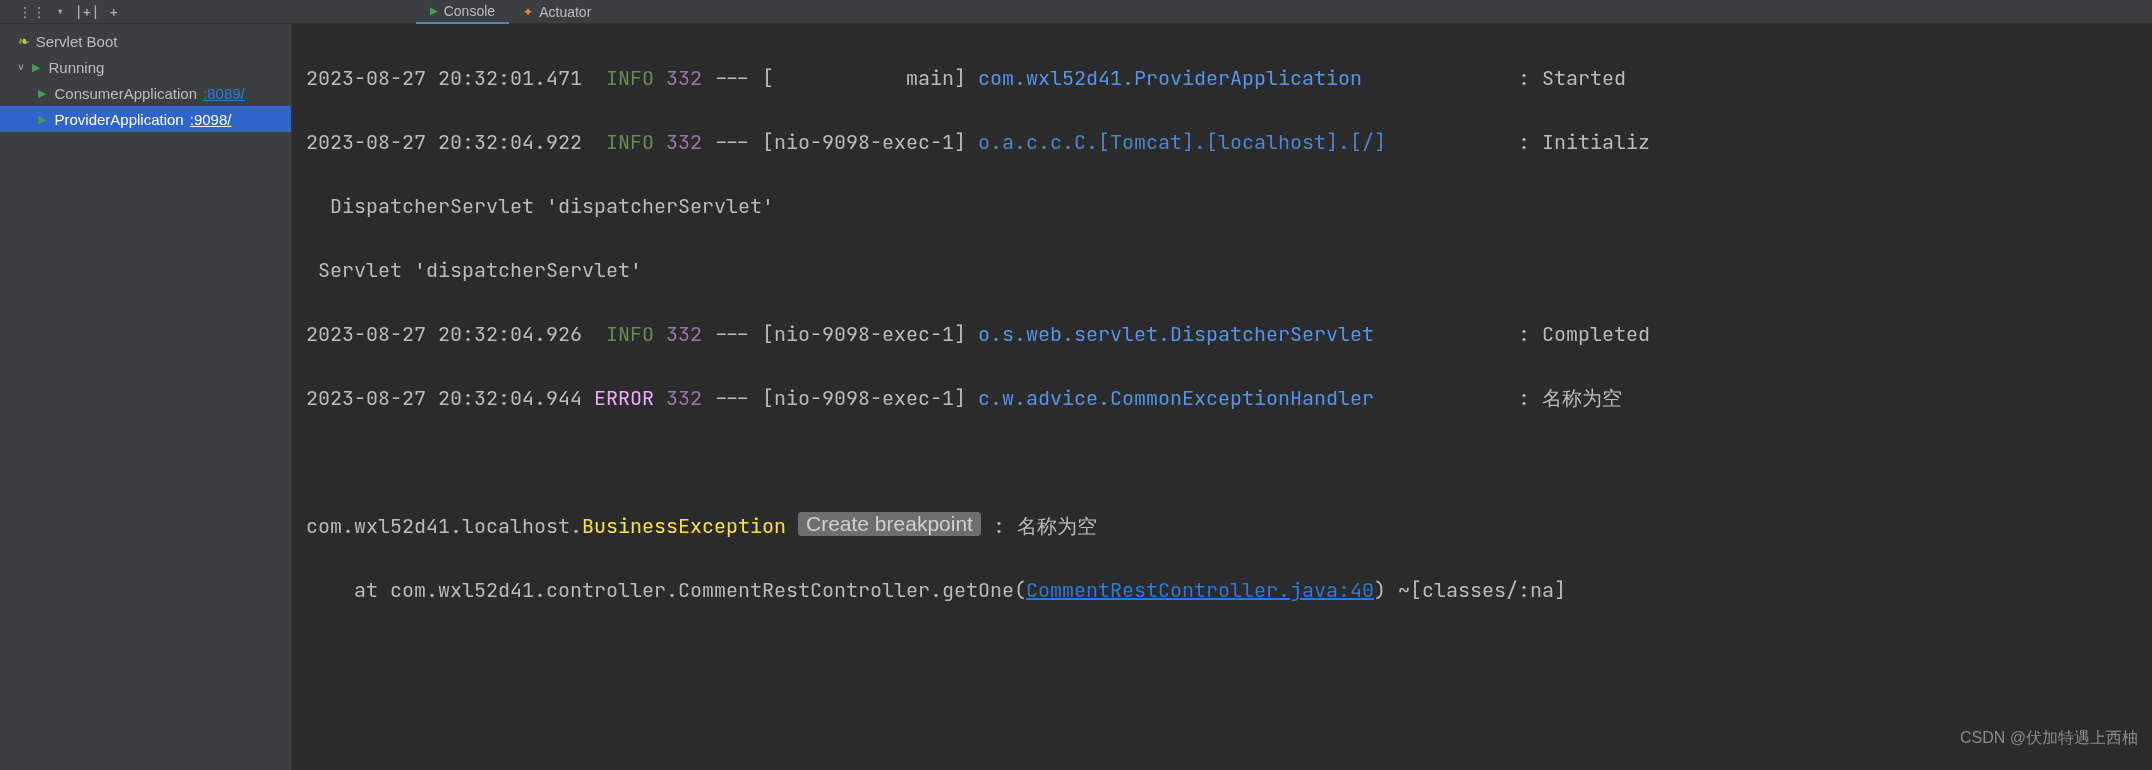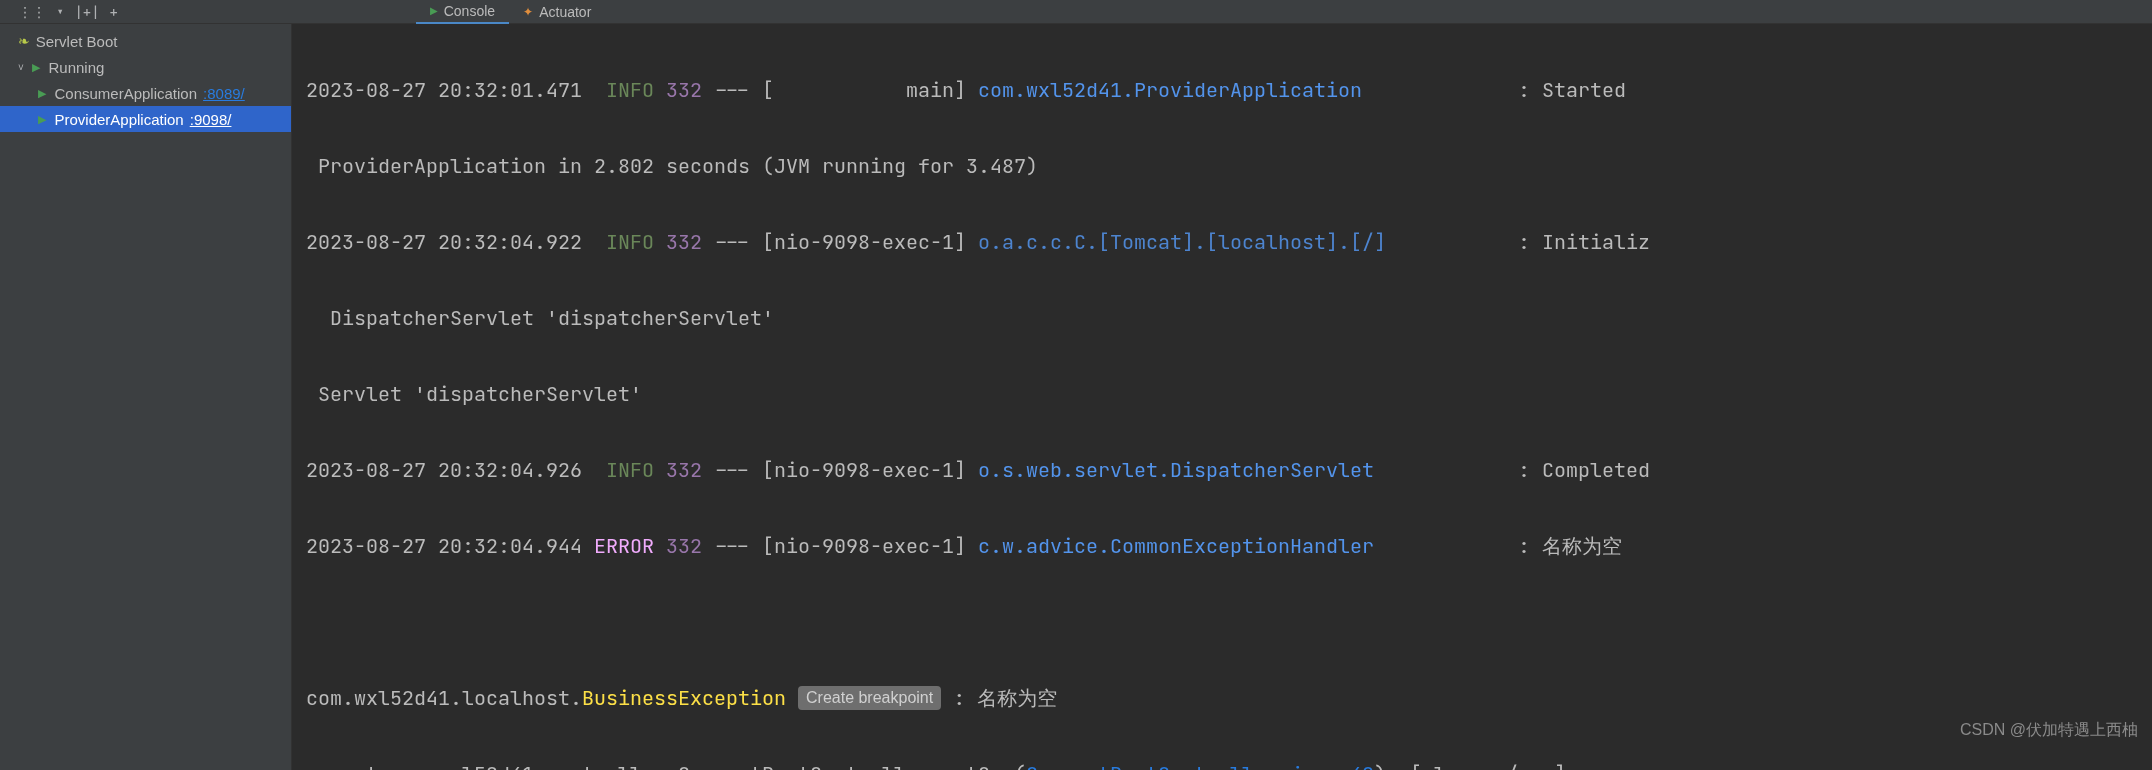--- a/index.html
+++ b/index.html
@@ -55,47 +55,47 @@
 .console {
   flex: 1;
   background: #2b2b2b;
   padding: 6px 0 0 14px;
   font-size: 20px;
   line-height: 32px;
   white-space: pre;
   overflow: hidden;
   position: relative;
 }
-.log-line { display: block; margin-top: 12px; }
+.log-line { display: block; }
 .ts { color: #bbbbbb; }
 .lvl-info { color: #6a8759; }
 .lvl-error { color: #f0abfc; }
 .pid { color: #9876aa; }
 .dash { color: #bbbbbb; }
 .thr { color: #bbbbbb; }
 .logger { color: #5394ec; }
 .logger-dim { color: #5394ec; opacity: 0.85; }
 .msg { color: #bbbbbb; }
 .link { color: #287bde; text-decoration: underline; cursor: pointer; }
 .ex-link { color: #fde047; cursor: pointer; }
 .hint-button {
   display: inline-block;
   background: #6e6e6e;
   color: #d0d0d0;
   padding: 0 8px;
   border-radius: 4px;
-  font-size: 16px;
+  font-size: 21px;
   font-family: "Segoe UI", sans-serif;
   cursor: pointer;
   line-height: 24px;
   vertical-align: 2px;
 }
 .watermark {
   position: absolute;
-  right: 14px; bottom: 24px;
+  right: 14px; bottom: 16px;
   font-size: 16px;
   color: #8a8a8a;
   font-family: "Segoe UI", sans-serif;
 }
 .cn { font-family: "Microsoft YaHei", sans-serif; }
 </style>
 </head>
 <body>
 
 <div class="toolbar">
@@ -136,21 +136,20 @@
     </div>
     <div class="tree-row tree-indent2 selected">
       <span class="play-icon">▶</span>
       <span class="node-label">ProviderApplication</span>
       <span class="port-link">:9098/</span>
     </div>
   </div>
 
   <div class="console">
 <span class="log-line"><span class="ts">2023-08-27 20:32:01.471</span>  <span class="lvl-info">INFO</span> <span class="pid">332</span> <span class="dash">---</span> <span class="thr">[           main]</span> <span class="logger">com.wxl52d41.ProviderApplication</span>             : <span class="msg">Started</span></span>
-<span class="log-line"><span class="msg"> ProviderApplication in 2.802 seconds (JVM running for 3.487)</span></span>
 <span class="log-line"><span class="ts">2023-08-27 20:32:04.922</span>  <span class="lvl-info">INFO</span> <span class="pid">332</span> <span class="dash">---</span> <span class="thr">[nio-9098-exec-1]</span> <span class="logger-dim">o.a.c.c.C.[Tomcat].[localhost].[/]</span>           : <span class="msg">Initializ</span></span>
 <span class="log-line"><span class="msg">  DispatcherServlet 'dispatcherServlet'</span></span>
 <span class="log-line"><span class="msg"> Servlet 'dispatcherServlet'</span></span>
 <span class="log-line"><span class="ts">2023-08-27 20:32:04.926</span>  <span class="lvl-info">INFO</span> <span class="pid">332</span> <span class="dash">---</span> <span class="thr">[nio-9098-exec-1]</span> <span class="logger">o.s.web.servlet.DispatcherServlet</span>            : <span class="msg">Completed</span></span>
 <span class="log-line"><span class="ts">2023-08-27 20:32:04.944</span> <span class="lvl-error">ERROR</span> <span class="pid">332</span> <span class="dash">---</span> <span class="thr">[nio-9098-exec-1]</span> <span class="logger">c.w.advice.CommonExceptionHandler</span>            : <span class="msg cn">名称为空</span></span>
 <span class="log-line"> </span>
 <span class="log-line"><span class="msg">com.wxl52d41.localhost.</span><span class="ex-link">BusinessException</span> <span class="hint-button">Create breakpoint</span> : <span class="msg cn">名称为空</span></span>
 <span class="log-line"><span class="msg">    at com.wxl52d41.controller.CommentRestController.getOne(</span><span class="link">CommentRestController.java:40</span><span class="msg">) ~[classes/:na]</span></span>
 
 

